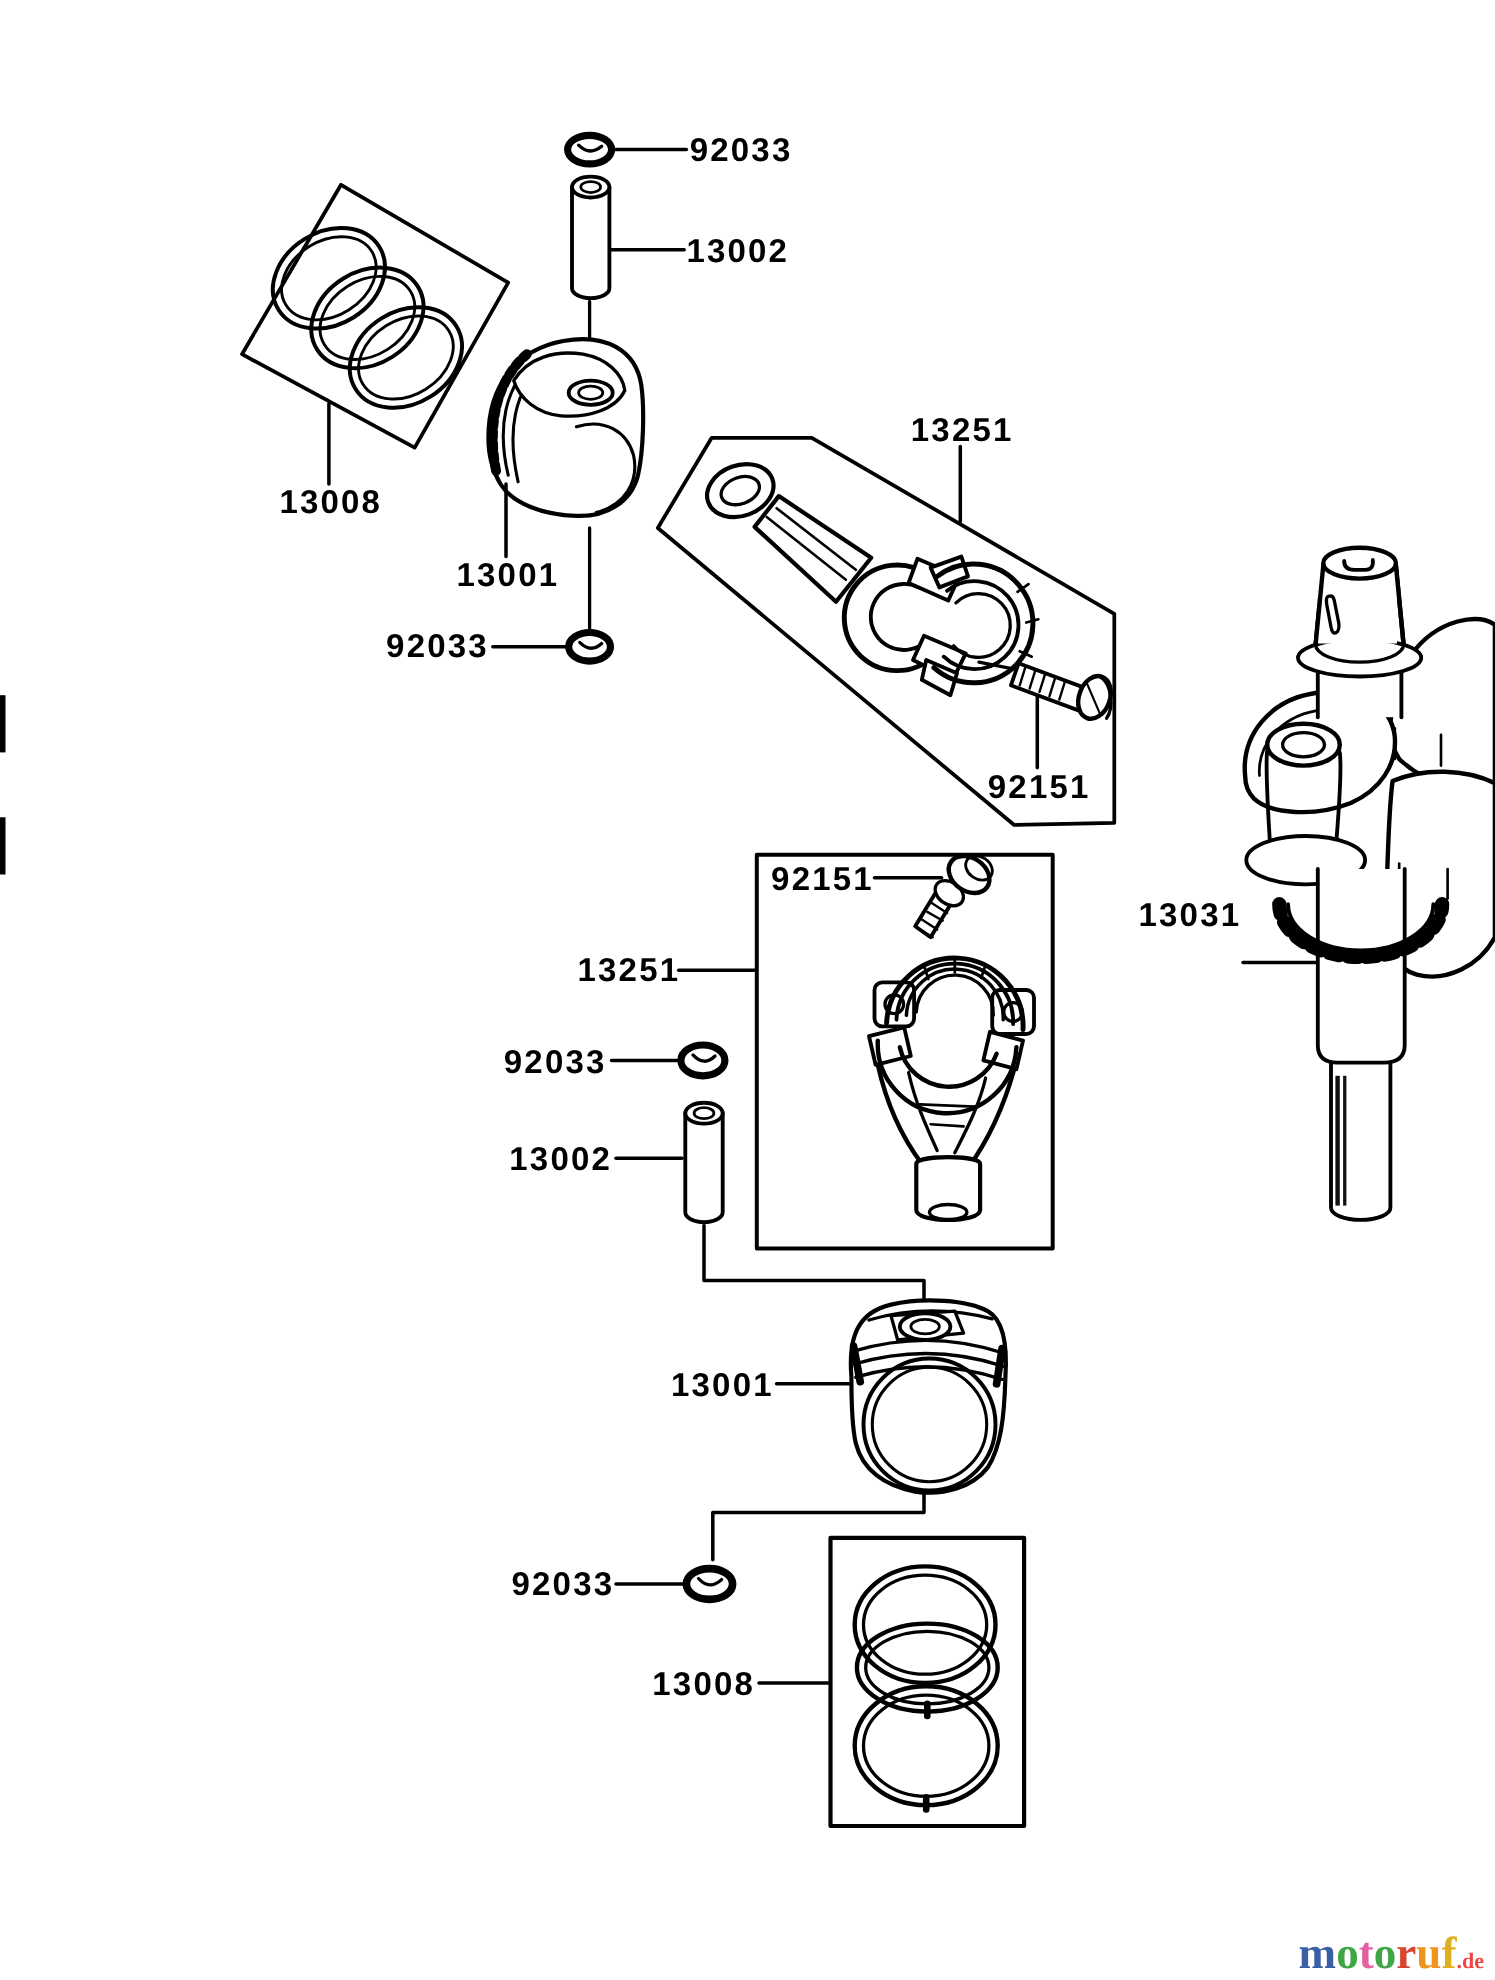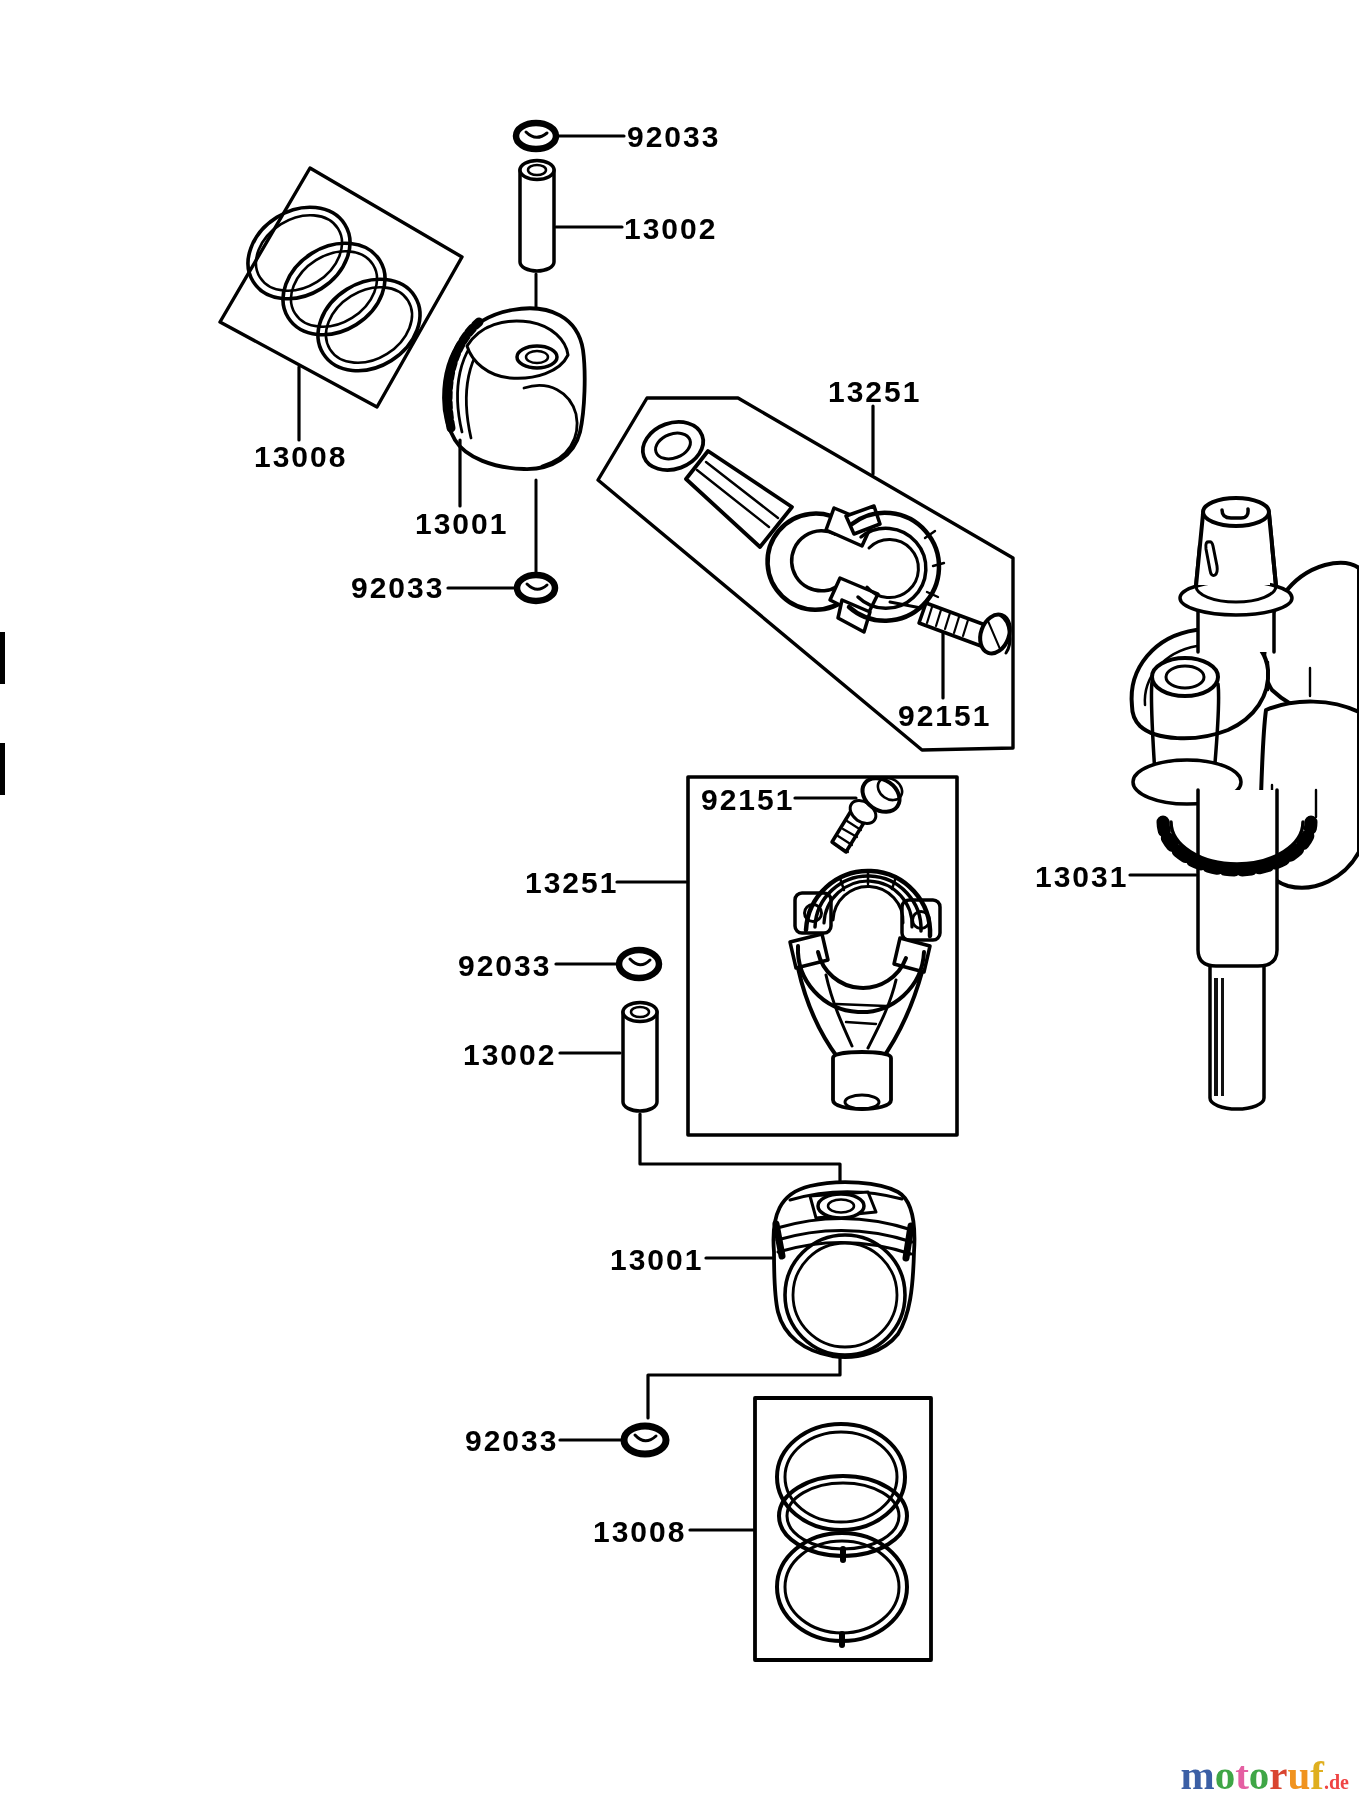--- a/index.html
+++ b/index.html
@@ -292,21 +292,21 @@
 
 <div class="plabel" style="left:627px;top:122px">92033</div>
 <div class="plabel" style="left:624px;top:214px">13002</div>
 <div class="plabel" style="left:254px;top:442px">13008</div>
 <div class="plabel" style="left:415px;top:509px">13001</div>
 <div class="plabel" style="left:351px;top:573px">92033</div>
 <div class="plabel" style="left:828px;top:377px">13251</div>
 <div class="plabel" style="left:898px;top:701px">92151</div>
 <div class="plabel" style="left:701px;top:785px">92151</div>
 <div class="plabel" style="left:525px;top:868px">13251</div>
-<div class="plabel" style="left:1035px;top:862px">13031</div>
+<div class="plabel" style="left:1035px;top:818px">13031</div>
 <div class="plabel" style="left:458px;top:951px">92033</div>
 <div class="plabel" style="left:463px;top:1040px">13002</div>
 <div class="plabel" style="left:610px;top:1245px">13001</div>
 <div class="plabel" style="left:465px;top:1426px">92033</div>
 <div class="plabel" style="left:593px;top:1517px">13008</div>
 
 <div class="watermark">
   <span style="color: rgb(59, 95, 165);">m</span><span style="color: rgb(63, 166, 70);">o</span><span style="color: rgb(228, 95, 162);">t</span><span style="color: rgb(63, 166, 70);">o</span><span style="color: rgb(217, 69, 48);">r</span><span style="color: rgb(240, 147, 31);">u</span><span style="color: rgb(223, 175, 31);">f</span><span class="suffix" style="color: #ef4444;">.de</span>
 </div>
 

